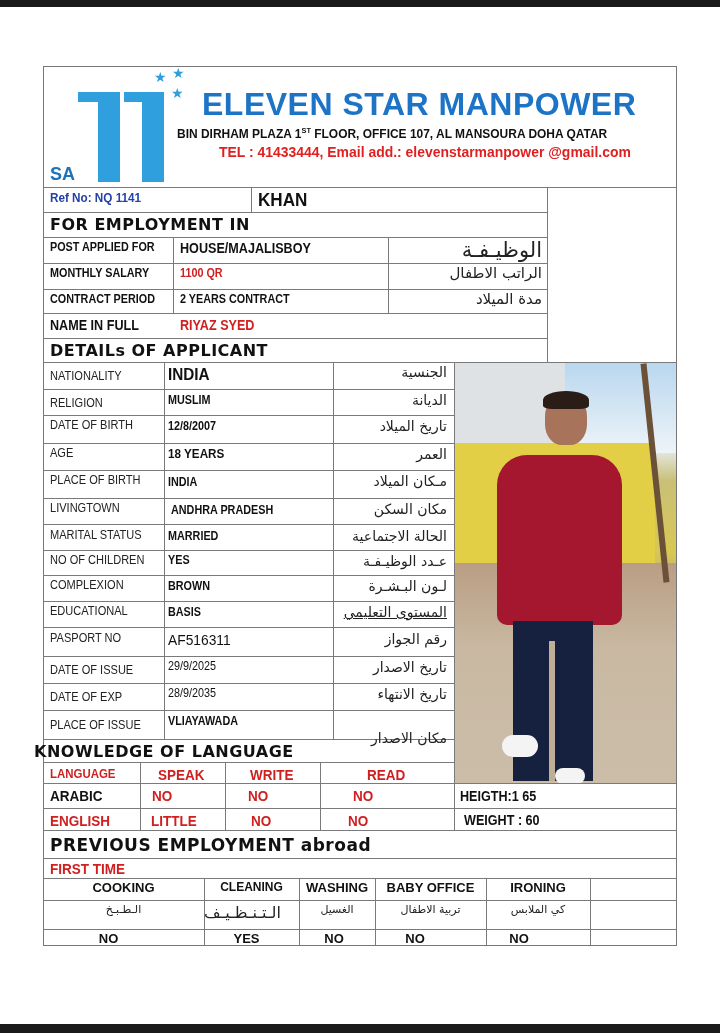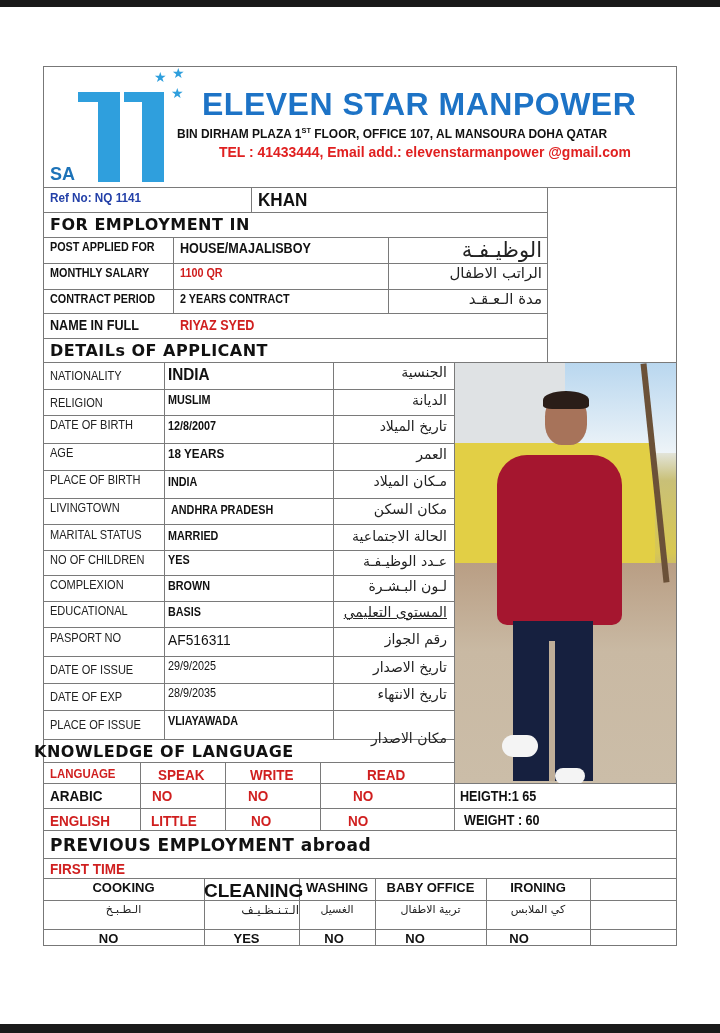--- a/index.html
+++ b/index.html
@@ -130,21 +130,21 @@
   <div class="t ar" style="right:178px;top:238px;font-size:21px;">الوظيـفـة</div>
 </div>
 <div>
   <div class="t lbl" style="left:50px;top:266px;">MONTHLY SALARY</div>
   <div class="t val val-red" style="left:180px;top:266px;font-size:12px;">1100 QR</div>
   <div class="t ar" style="right:178px;top:264px;font-size:15px;">الراتب الاطفال</div>
 </div>
 <div>
   <div class="t lbl" style="left:50px;top:292px;">CONTRACT PERIOD</div>
   <div class="t val" style="left:180px;top:292px;font-size:12px;">2 YEARS CONTRACT</div>
-  <div class="t ar" style="right:178px;top:290px;font-size:15px;">مدة الـعـقـد</div>
+  <div class="t ar" style="right:178px;top:290px;font-size:15px;">مدة الميلاد</div>
 </div>
 <div>
   <div class="t lbl" style="left:50px;top:317px;font-size:14px;">NAME IN FULL</div>
   <div class="t val val-red" style="left:180px;top:317px;font-size:14px;">RIYAZ SYED</div>
 </div>
 
 <div class="t section" style="left:50px;top:341px;">DETAILs  OF  APPLICANT</div>
 
 <div class="t lbl2" style="left:50px;top:369px;">NATIONALITY</div>
 <div class="t val" style="left:168px;top:365px;font-size:17px;">INDIA</div>
@@ -237,28 +237,28 @@
   <div class="t red" style="left:251px;top:812px;font-size:15px;font-weight:bold;transform:scaleX(0.9);transform-origin:left;">NO</div>
   <div class="t red" style="left:348px;top:812px;font-size:15px;font-weight:bold;transform:scaleX(0.9);transform-origin:left;">NO</div>
 </div>
 <div class="t" style="left:464px;top:812px;font-size:14px;font-weight:bold;color:#111;transform:scaleX(0.9);transform-origin:left;">WEIGHT :  60</div>
 
 <div class="t section" style="left:50px;top:835px;font-size:17px;">PREVIOUS EMPLOYMENT abroad</div>
 <div class="t red" style="left:50px;top:860px;font-size:15px;font-weight:bold;transform:scaleX(0.9);transform-origin:left;">FIRST TIME</div>
 
 <div>
   <div class="abs" style="left:43px;top:880px;width:161px;text-align:center;font-size:13px;font-weight:bold;">COOKING</div>
-  <div class="abs" style="left:204px;top:880px;width:95px;text-align:center;font-size:19px;font-weight:bold;">CLEANING</div>
+  <div class="abs" style="left:204px;top:880px;width:95px;text-align:center;font-size:12px;font-weight:bold;">CLEANING</div>
   <div class="abs" style="left:299px;top:880px;width:76px;text-align:center;font-size:13px;font-weight:bold;">WASHING</div>
   <div class="abs" style="left:375px;top:880px;width:111px;text-align:center;font-size:13px;font-weight:bold;">BABY OFFICE</div>
   <div class="abs" style="left:486px;top:880px;width:104px;text-align:center;font-size:13px;font-weight:bold;">IRONING</div>
 </div>
 <div>
   <div class="abs ar" style="left:43px;top:903px;width:161px;text-align:center;font-size:11px;">الـطـبـخ</div>
-  <div class="abs ar" style="left:204px;top:903px;width:95px;text-align:right;font-size:12px;">الـتـنـظـيـف</div>
+  <div class="abs ar" style="left:204px;top:903px;width:95px;text-align:left;font-size:16px;">الـتـنـظـيـف</div>
   <div class="abs ar" style="left:299px;top:903px;width:76px;text-align:center;font-size:11px;">الغسيل</div>
   <div class="abs ar" style="left:375px;top:903px;width:111px;text-align:center;font-size:11px;">تربية الاطفال</div>
   <div class="abs ar" style="left:486px;top:903px;width:104px;text-align:center;font-size:11px;">كي الملابس</div>
 </div>
 <div>
   <div class="abs" style="left:43px;top:931px;width:131px;text-align:center;font-size:13px;font-weight:bold;">NO</div>
   <div class="abs" style="left:204px;top:931px;width:85px;text-align:center;font-size:13px;font-weight:bold;">YES</div>
   <div class="abs" style="left:299px;top:931px;width:70px;text-align:center;font-size:13px;font-weight:bold;">NO</div>
   <div class="abs" style="left:375px;top:931px;width:80px;text-align:center;font-size:13px;font-weight:bold;">NO</div>
   <div class="abs" style="left:486px;top:931px;width:66px;text-align:center;font-size:13px;font-weight:bold;">NO</div>

